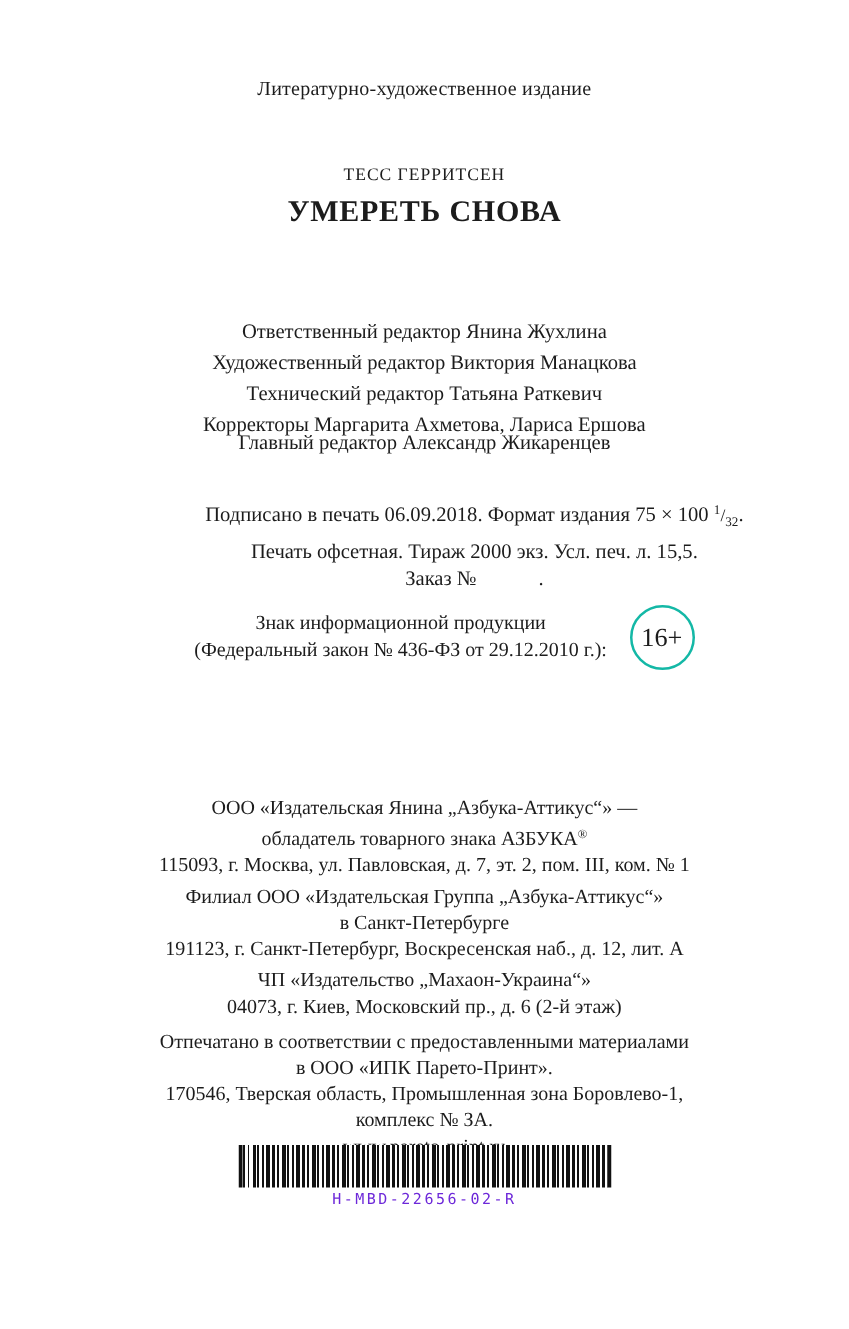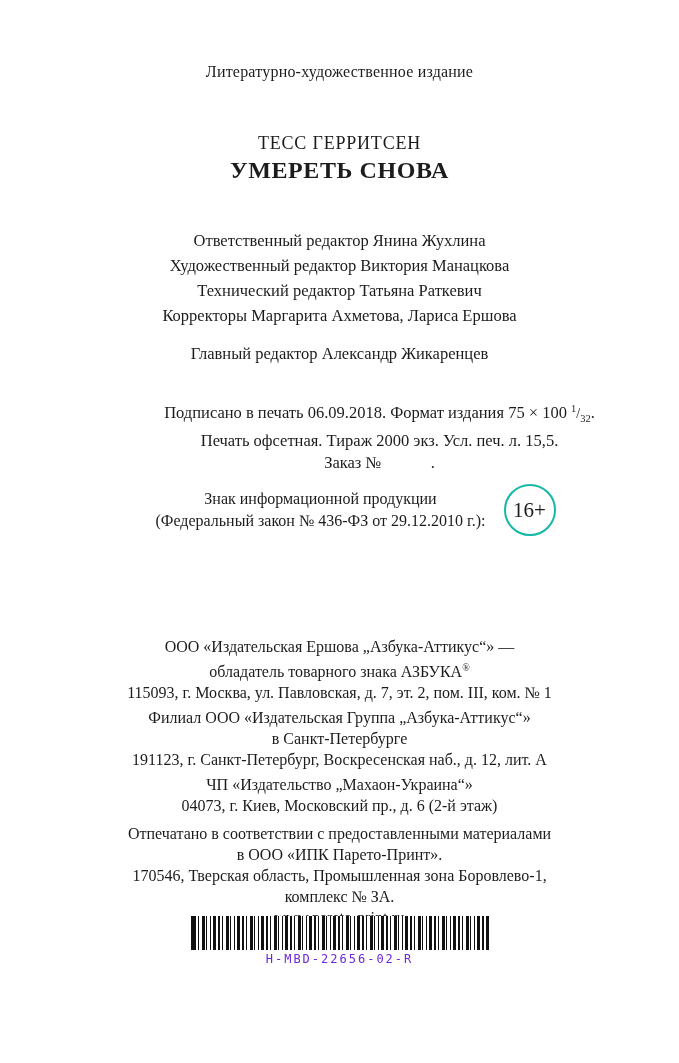--- a/index.html
+++ b/index.html
@@ -12,24 +12,24 @@
     background: #ffffff;
     font-family: "Liberation Serif", "DejaVu Serif", serif;
     color: #1c1c1c;
     text-align: center;
     overflow: hidden;
   }
   .abs { position: absolute; left: 0; width: 100%; }
 
   .edition-note { top: 63px; font-size: 16px; letter-spacing: 0.2px; }
 
-  .author { top: 133px; font-size: 18px; letter-spacing: 0.8px; }
+  .author { top: 133px; font-size: 14px; letter-spacing: 0.8px; }
   .book-title { top: 157px; font-size: 24px; font-weight: bold; letter-spacing: 0.6px; }
 
-  .staff-block { top: 228px; font-size: 16.5px; line-height: 25px; }
+  .staff-block { top: 252px; font-size: 16.5px; line-height: 25px; }
   .chief-editor { top: 344px; font-size: 16.5px; }
 
   .imprint-block { top: 398px; font-size: 16.5px; line-height: 22px; margin-left: 40px; }
   .frac-sup { font-size: 10.5px; vertical-align: 6px; }
   .frac-slash { font-size: 14px; }
   .frac-sub { font-size: 10.5px; vertical-align: -4px; }
 
   .age-row {
     top: 484px;
     display: flex; align-items: center; justify-content: center; gap: 18px; padding-left: 32px;
@@ -95,21 +95,21 @@
       <p>Знак информационной продукции</p>
       <p>(Федеральный закон № 436-ФЗ от 29.12.2010 г.):</p>
     </div>
     <div class="age-badge">
       <span>16+</span>
     </div>
   </div>
 
   <div class="abs publisher-block">
     <div class="pub-group">
-      <p>ООО «Издательская Ершова „Азбука-Аттикус“» —</p>
+      <p>ООО «Издательская Янина „Азбука-Аттикус“» —</p>
       <p><span>обладатель товарного знака АЗБУКА</span><span class="reg-mark">®</span></p>
       <p>115093, г. Москва, ул. Павловская, д. 7, эт. 2, пом. III, ком. № 1</p>
     </div>
     <div class="pub-group">
       <p>Филиал ООО «Издательская Группа „Азбука-Аттикус“»</p>
       <p>в Санкт-Петербурге</p>
       <p>191123, г. Санкт-Петербург, Воскресенская наб., д. 12, лит. А</p>
     </div>
     <div class="pub-group gap-lg">
       <p>ЧП «Издательство „Махаон-Украина“»</p>

